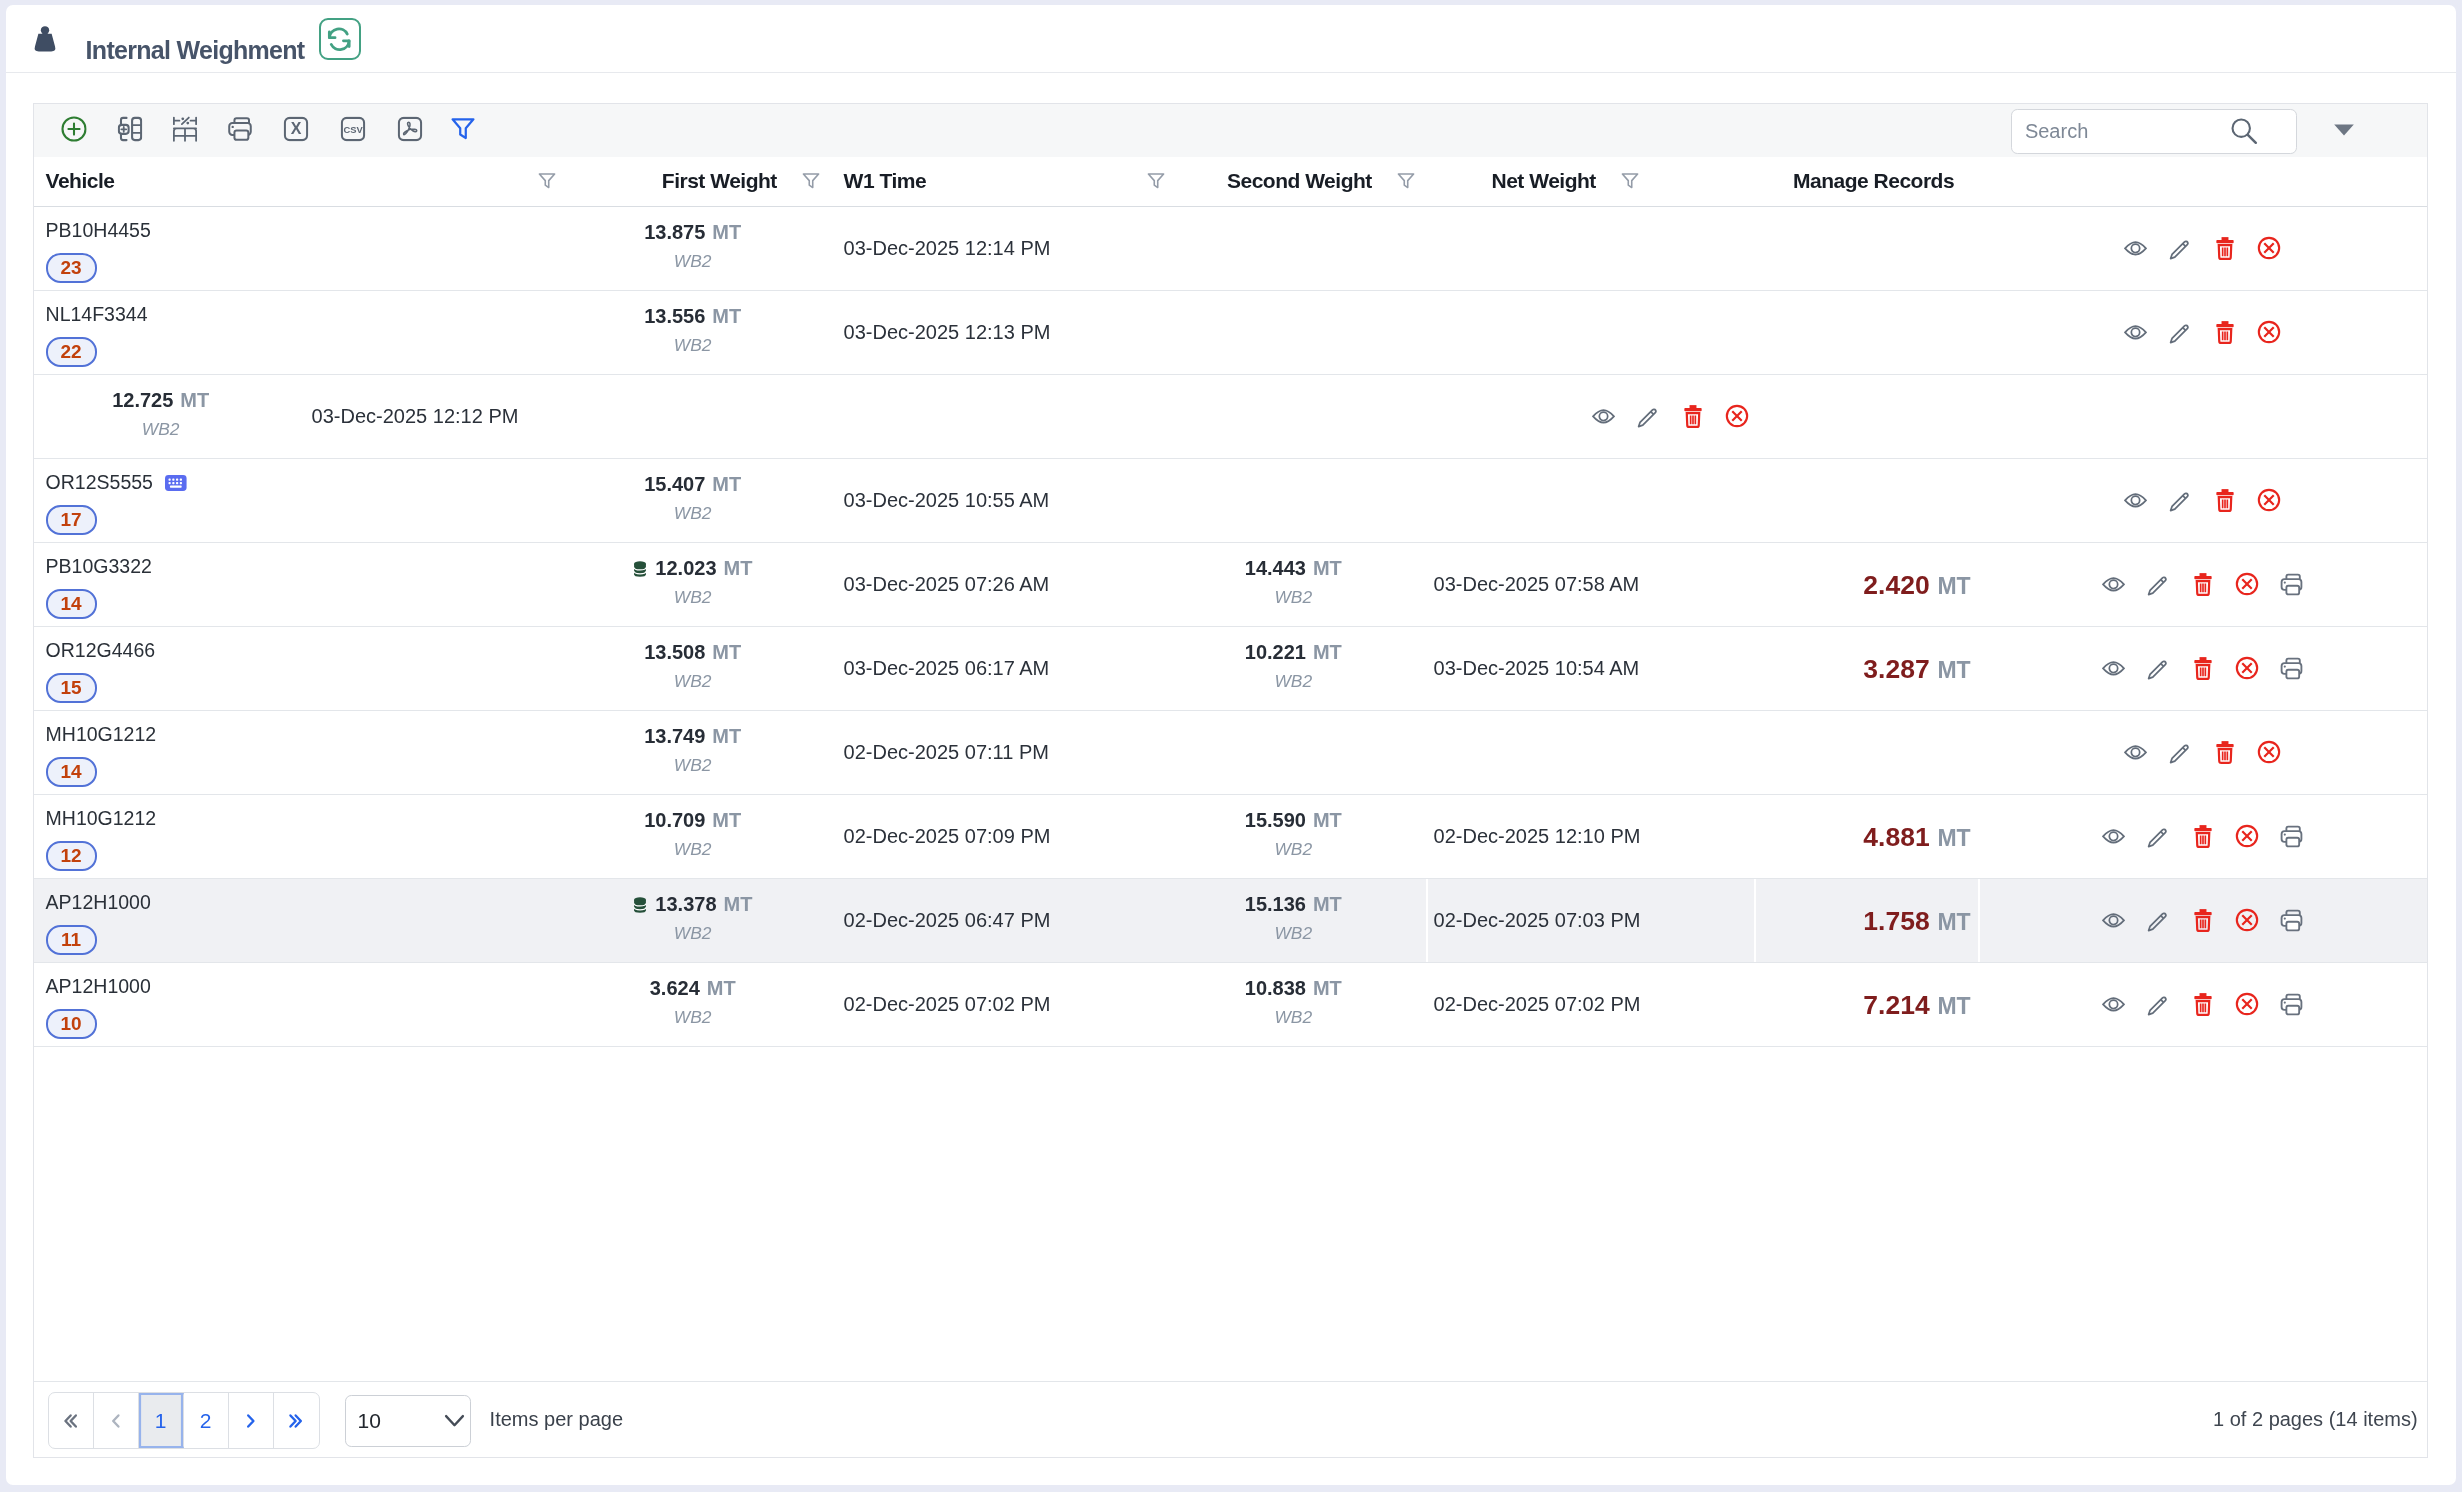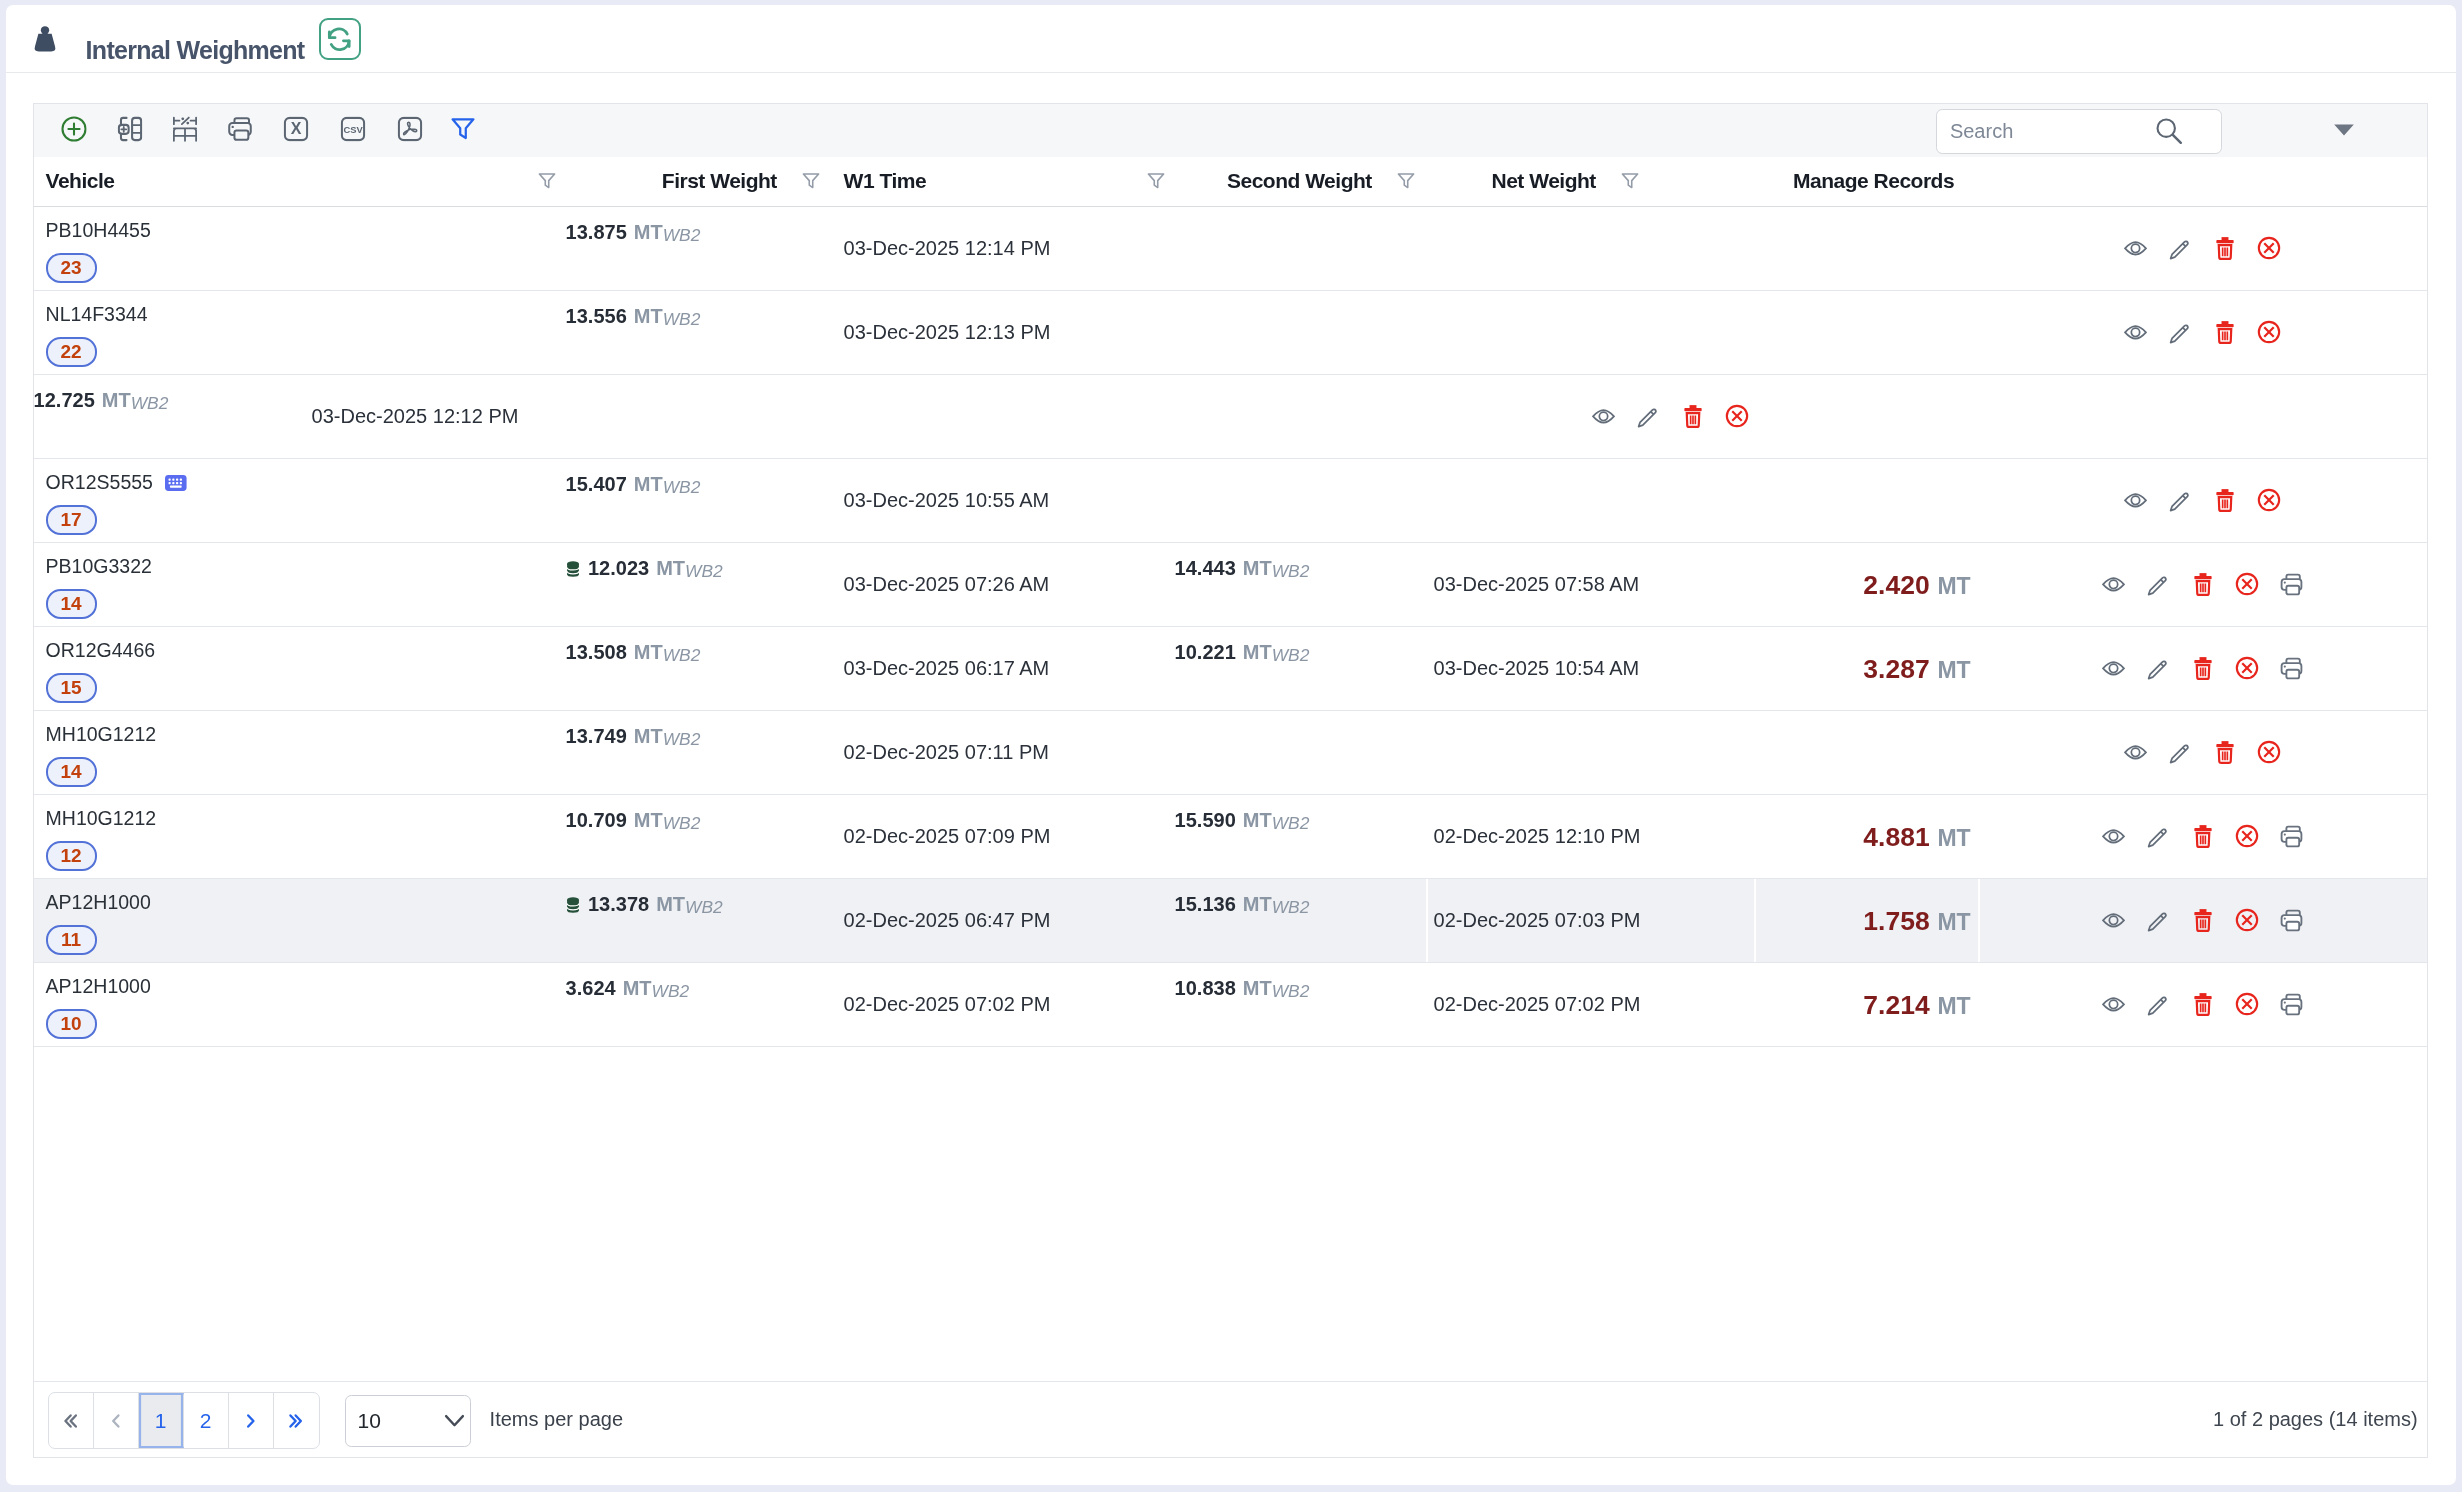--- a/index.html
+++ b/index.html
@@ -4,21 +4,21 @@
 *{margin:0;padding:0;box-sizing:border-box}
 html,body{width:2462px;height:1493px;background:#e8eaf5;font-family:"Liberation Sans",sans-serif;overflow:hidden}
 .card{position:absolute;left:5.6px;top:4.9px;width:2450px;height:1480px;background:#fff;border-radius:7px;}
 .phead{position:absolute;left:0;top:0;width:100%;height:68px;border-bottom:1.4px solid #e7e9ed;}
 .wicon{position:absolute;left:27px;top:21.6px}
 .ptitle{position:absolute;left:80px;top:31px;font-size:25px;font-weight:bold;letter-spacing:-0.7px;color:#475469}
 .refbtn{position:absolute;left:313px;top:13.3px;width:42px;height:42px;border:2.1px solid #43a183;border-radius:9px;display:flex;align-items:center;justify-content:center}
 .grid{position:absolute;left:27px;top:98px;width:2395px;height:1355px;border:1.4px solid #e2e4e9;display:flex;flex-direction:column}
 .toolbar{height:53px;background:#f6f7f8;display:flex;align-items:center;position:relative}
 .tbi{position:absolute;top:50%;transform:translate(-50%,-50%)}
-.search{position:absolute;left:1902px;top:4.9px;width:286px;height:45px;background:#fff;border:1.4px solid #d4d7dc;border-radius:6.3px;display:flex;align-items:center}
+.search{position:absolute;left:1977px;top:4.9px;width:286px;height:45px;background:#fff;border:1.4px solid #d4d7dc;border-radius:6.3px;display:flex;align-items:center}
 .search .ph{margin-left:13.3px;font-size:20px;color:#7e8896;flex:1}
 .search svg{margin-right:36px}
 .caret{position:absolute;left:2295px;top:0;height:53px;width:31px;display:flex;align-items:center;justify-content:center}
 .thead{height:50px;background:#fff;border-bottom:1.4px solid #d9dde2;display:flex;font-weight:bold;font-size:21px;letter-spacing:-0.5px;color:#181d25}
 .thead .c{display:flex;align-items:center}
 .hfi{display:inline-flex;margin-left:25px}
 .row{height:84px;border-bottom:1.4px solid #e3e6ea;display:flex;background:#fff}
 .row.hl{background:#f0f1f4;position:relative}
 .row.hl .gap{position:absolute;top:0;bottom:0;width:2.1px;background:#fff}
 .c{flex:none;height:100%}
@@ -30,21 +30,21 @@
 .c6{width:224px;display:flex;align-items:center;justify-content:flex-end;padding-right:7px}
 .c7{width:450px;display:flex;align-items:center;justify-content:center;gap:18px}
 .thead .c1{padding-left:12px}
 .thead .c2,.thead .c4,.thead .c6{justify-content:flex-end;padding-right:9.8px}
 .thead .c3{padding-left:14px}.thead .c5{padding-left:9.8px}
 .thead .c7{justify-content:center}
 .thead .sp{flex:1}
 .vname{margin-top:10.5px;font-size:19.5px;color:#2a3038;display:flex;align-items:center;height:26.5px}
 .kbdi{margin-left:12px;display:inline-flex}
 .badge{margin-top:9px;width:51px;height:30px;border:2.1px solid #5272d7;border-radius:14.6px;background:#edf1fb;color:#c2410c;font-size:19px;font-weight:bold;display:flex;align-items:center;justify-content:center}
-.wcell{height:100%;display:flex;flex-direction:row;align-items:flex-start;padding-top:12.6px;padding-right:9.8px}
+.wcell{height:100%;display:flex;flex-direction:column;align-items:center;padding-top:12.6px;padding-right:9.8px}
 .wline{display:flex;align-items:center;height:26.5px}
 .wnum{font-size:20px;font-weight:bold;color:#272d36}
 .wmt{font-size:20px;font-weight:bold;color:#8b96a4;margin-left:7px}
 .wb2{font-size:17.4px;font-style:italic;font-weight:normal;color:#8b96a4;height:22px;margin-top:4.9px;display:flex;align-items:center}
 .dbi{margin-right:8.4px;display:inline-flex}
 .time{font-size:20px;color:#2b313a}
 .nnum{font-size:26.5px;font-weight:bold;color:#7f1d1d}
 .nmt{font-size:23px;font-weight:bold;color:#8b96a4;margin-left:7.7px}
 .nline{display:flex;align-items:baseline;margin-top:2.1px}
 .ai{width:26.5px;display:inline-flex;justify-content:center}

